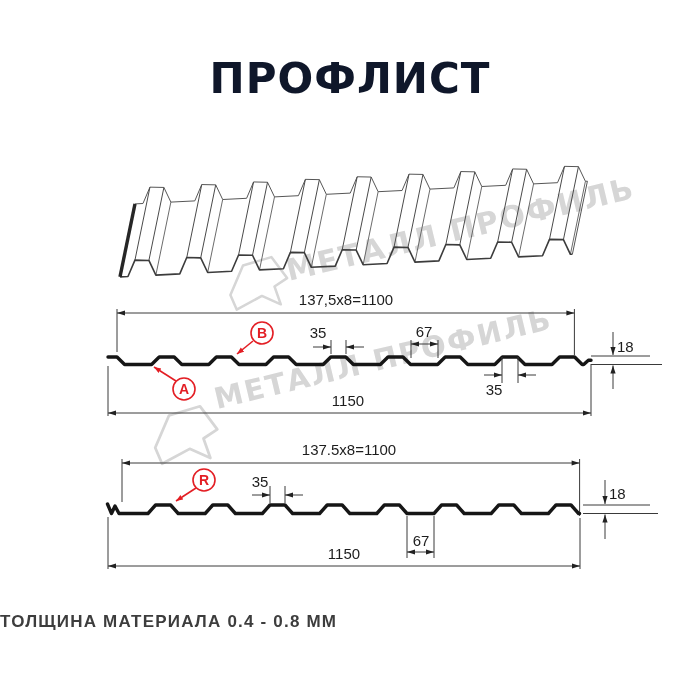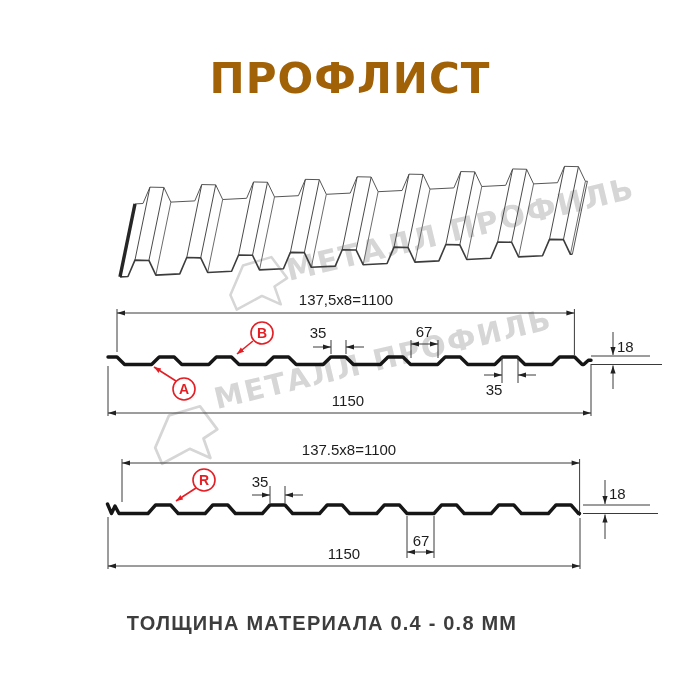--- a/index.html
+++ b/index.html
@@ -1,24 +1,24 @@
 <!DOCTYPE html>
 <html><head>
 <meta charset="utf-8">
 <style>
   html,body{margin:0;padding:0;background:#ffffff;}
   .page{position:relative;width:700px;height:700px;background:#ffffff;overflow:hidden;
         font-family:"Liberation Sans",sans-serif;}
   .title{position:absolute;top:54px;left:0;width:700px;text-align:center;
-         font-size:42px;font-weight:800;letter-spacing:1px;color:#a16207;
+         font-size:42px;font-weight:800;letter-spacing:1px;color:#0f172a;
          font-family:"DejaVu Sans","Liberation Sans",sans-serif;}
   .subtitle{position:absolute;top:101px;left:0;width:700px;text-align:center;
          font-size:18px;font-weight:700;letter-spacing:1.5px;color:#2e2e2e;}
-  .footer{position:absolute;top:612px;left:0;width:644px;text-align:center;
-         font-size:20px;font-weight:600;letter-spacing:1.2px;color:#3d3d3d;}
+  .footer{position:absolute;top:612px;left:0;width:644px;
+         font-size:17px;font-weight:600;letter-spacing:1.2px;color:#3d3d3d;}
   svg{position:absolute;left:0;top:0;}
   .dim{font-size:15px;fill:#1d1d1d;font-family:"Liberation Sans",sans-serif;}
   .thin{stroke:#3a3a3a;stroke-width:1;fill:none;}
   .prof{stroke:#161616;stroke-width:3.4;fill:none;stroke-linejoin:round;stroke-linecap:round;}
   .red{stroke:#e31e24;fill:none;stroke-width:1.6;}
   .redtxt{font-size:14px;font-weight:bold;fill:#e31e24;font-family:"Liberation Sans",sans-serif;}
   .wm{font-size:30px;font-weight:bold;fill:#d6d6d6;letter-spacing:2px;
       font-family:"DejaVu Sans","Liberation Sans",sans-serif;}
   .wmlogo{stroke:#d6d6d6;stroke-width:2.4;fill:none;stroke-linejoin:round;}
 </style>

